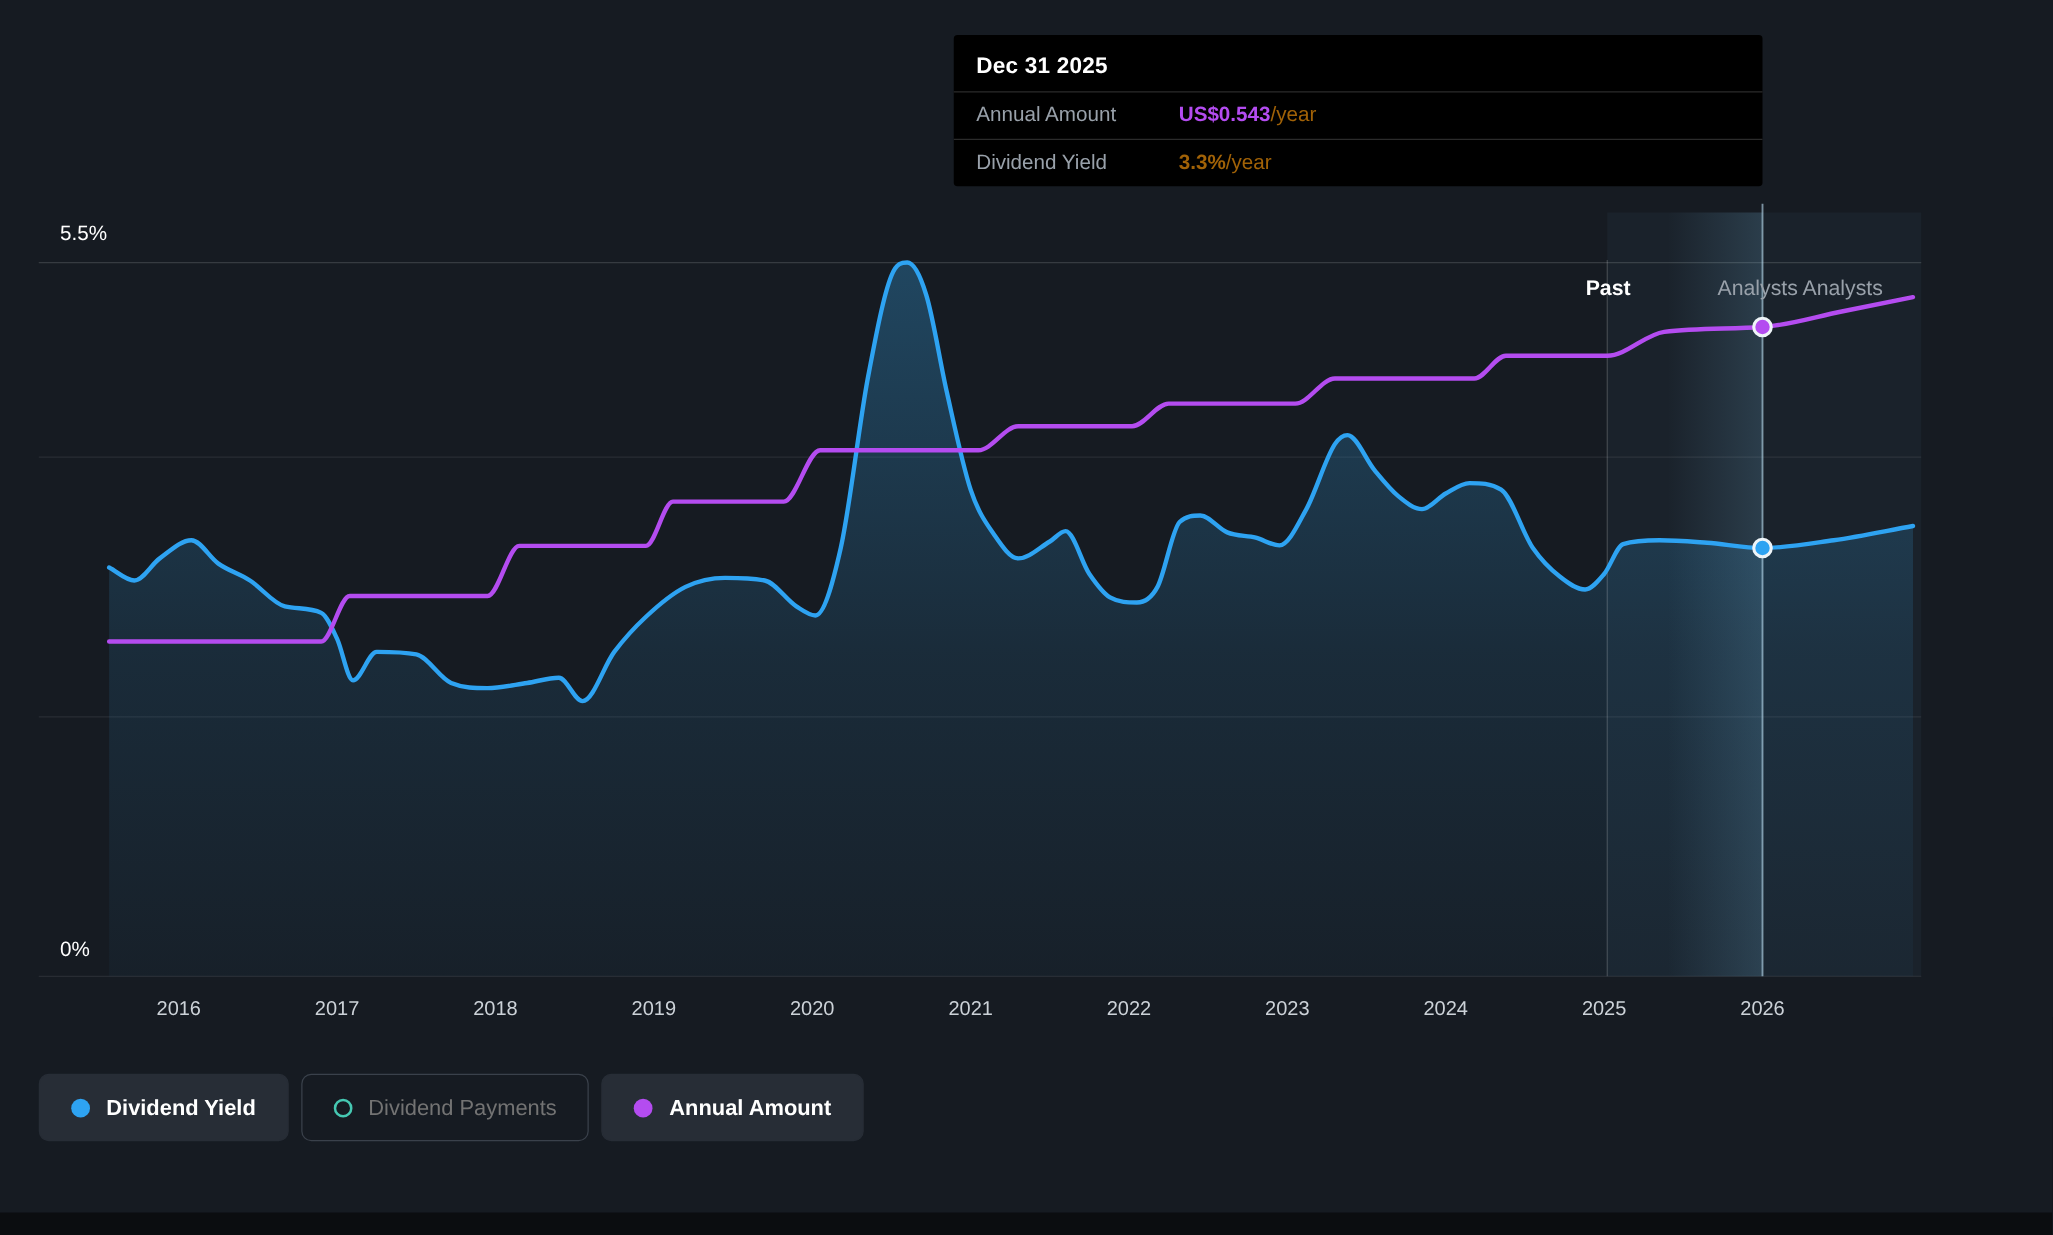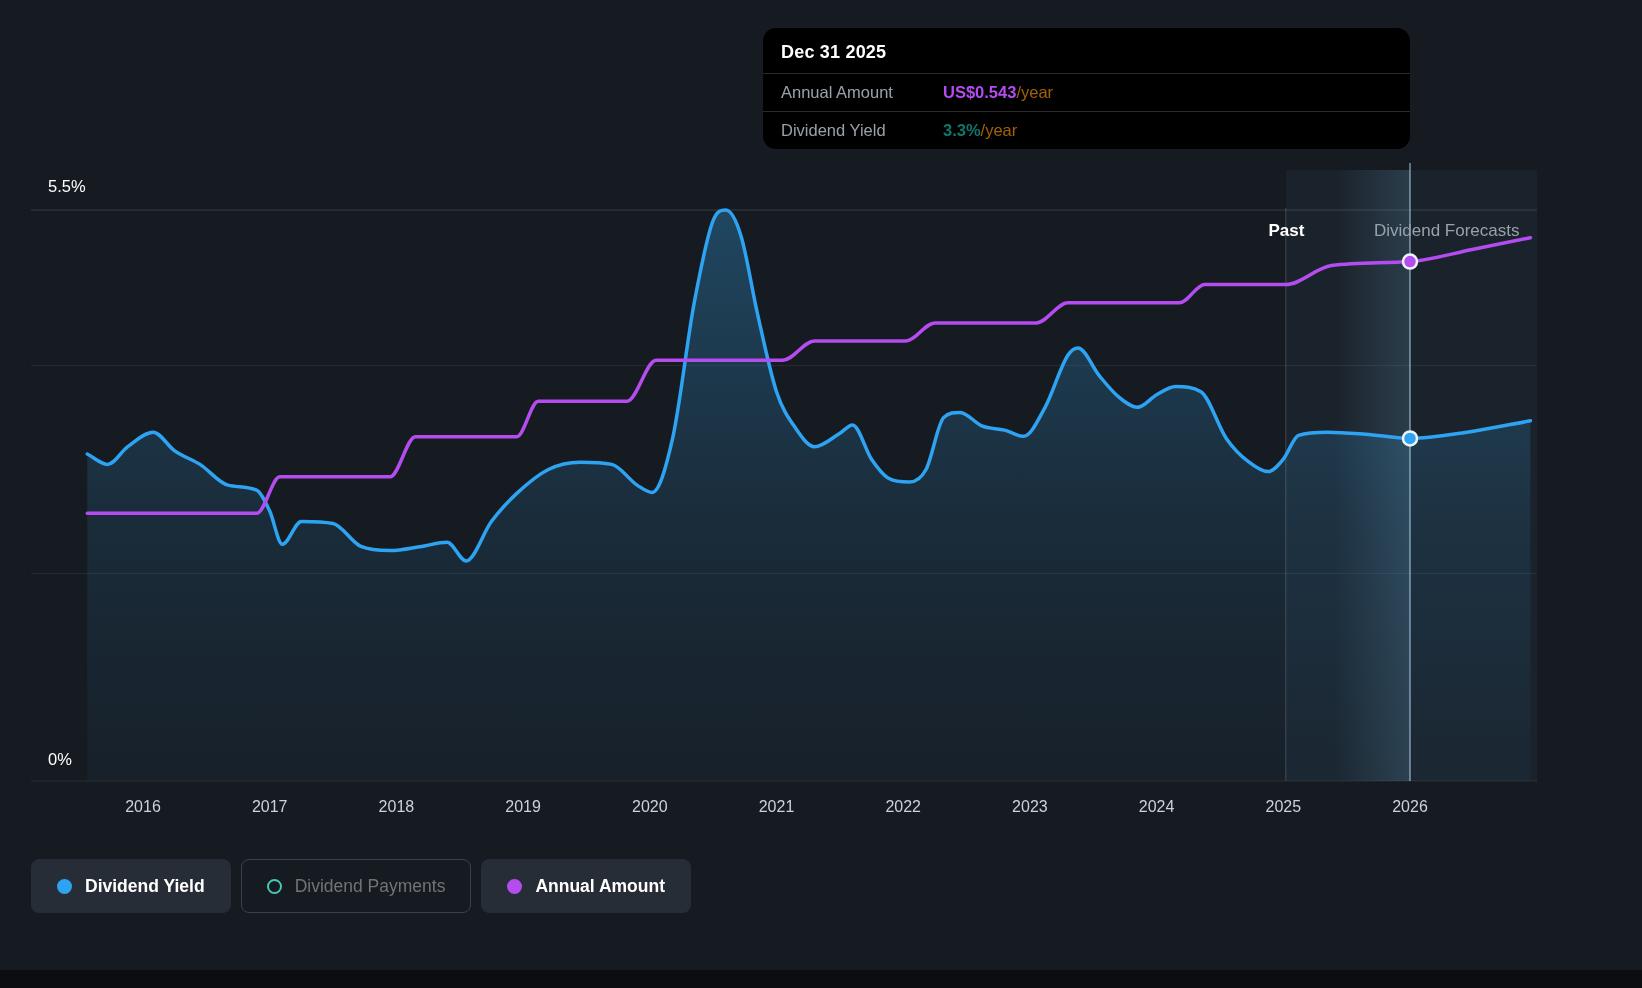--- a/index.html
+++ b/index.html
@@ -1,20 +1,20 @@
 <!DOCTYPE html>
 <html><head>
 <meta charset="utf-8">
 <style>
   *{margin:0;padding:0;box-sizing:border-box}
   body{background:#11151a}
   .stage{position:relative;width:1642px;height:988px;background:#161b22;overflow:hidden;
          font-family:"Liberation Sans",sans-serif}
   svg text{font-family:"Liberation Sans",sans-serif}
-  .tooltip{position:absolute;left:763px;top:28px;width:647px;background:#000;border-radius:13px;z-index:5}
+  .tooltip{position:absolute;left:763px;top:28px;width:647px;background:#000;border-radius:3px;z-index:5}
   .tt-title{padding:14px 18px 10px;font-size:18px;font-weight:700;color:#fff;letter-spacing:.2px}
   .tt-row{display:flex;align-items:center;border-top:1px solid #2b2b2b;padding:9px 18px;font-size:16.5px}
   .tt-label{width:162px;color:#99a1aa}
   .tt-num{font-weight:700}
   .tt-suffix{color:#a16207}
   .past-label{position:absolute;top:221px;left:1228px;width:117px;text-align:center;
               font-size:17px;font-weight:700;color:#fff}
   .forecast-label{position:absolute;top:221px;left:1374px;font-size:17px;color:#99a1aa;white-space:nowrap}
   .legend{position:absolute;top:859px;left:31px;display:flex;gap:10px}
   .pill{display:inline-flex;align-items:center;gap:13px;height:54px;padding:0 25px;border-radius:8px;
@@ -70,26 +70,26 @@
     </svg>
 
   <div class="tooltip">
     <div class="tt-title">Dec 31 2025</div>
     <div class="tt-row">
       <span class="tt-label">Annual Amount</span>
       <span class="tt-value"><span class="tt-num" style="color: rgb(180, 76, 240);">US$0.543</span><span class="tt-suffix">/year</span></span>
     </div>
     <div class="tt-row">
       <span class="tt-label">Dividend Yield</span>
-      <span class="tt-value"><span class="tt-num" style="color: #0f766e;">3.3%</span><span class="tt-suffix">/year</span></span>
+      <span class="tt-value"><span class="tt-num" style="color: #a16207;">3.3%</span><span class="tt-suffix">/year</span></span>
     </div>
   </div>
 
   <div class="past-label">Past</div>
-  <div class="forecast-label">Dividend Forecasts</div>
+  <div class="forecast-label">Analysts Analysts</div>
 
   <div class="legend">
     <button class="pill active">
       <span class="dot" style="background: rgb(46, 163, 242);"></span>
       <span>Dividend Yield</span>
     </button>
     <button class="pill">
       <span class="dot" style="border: 2.5px solid rgb(70, 200, 178);"></span>
       <span>Dividend Payments</span>
     </button>

